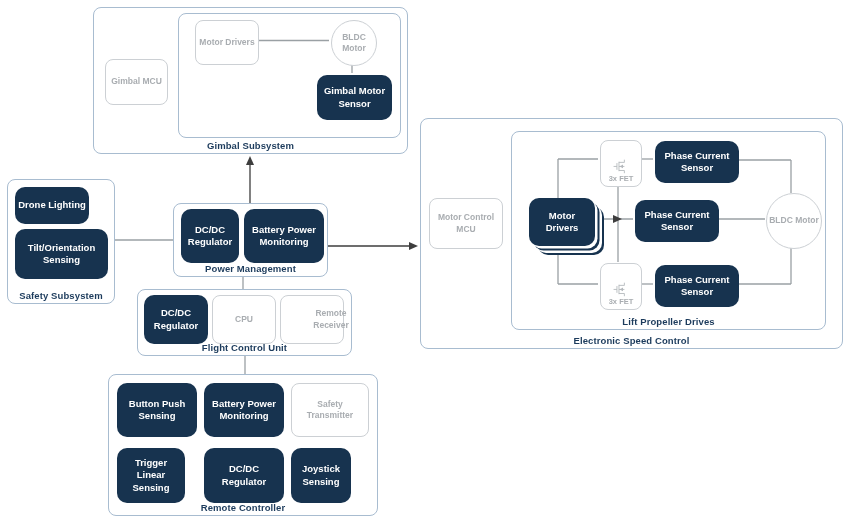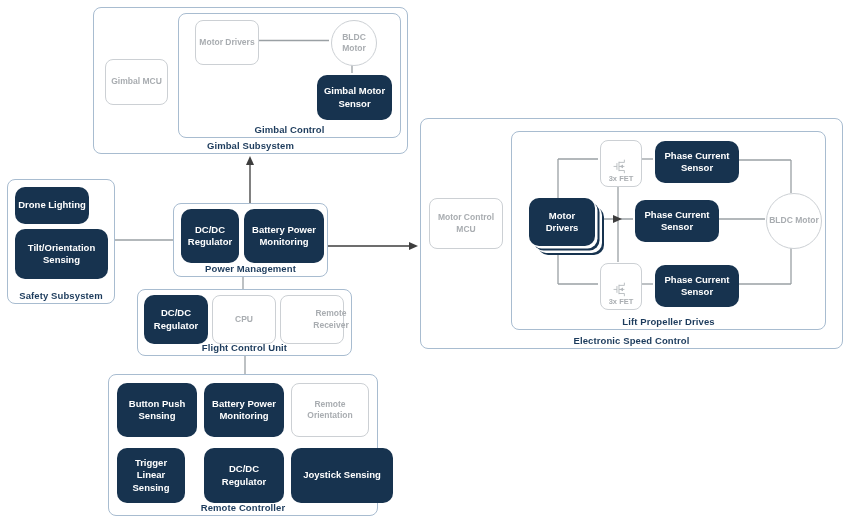--- a/index.html
+++ b/index.html
@@ -81,21 +81,20 @@
     <line class="arrow-line" x1="328" y1="246" x2="410" y2="246"></line>
     <polygon points="418,246 409,242 409,250"></polygon>
   </svg>
 
   <section class="group" style="left:93px;top:7px;width:315px;height:147px;">
     <div class="group-label">Gimbal Subsystem</div>
     <div class="light" style="left:11px;top:51px;width:63px;height:46px;">
       <span>Gimbal MCU</span>
     </div>
     <section class="group" style="left:84px;top:5px;width:223px;height:125px;">
-      <div class="group-label">Gimbal Control</div>
       <div class="light" style="left:16px;top:6px;width:64px;height:45px;">
         <span>Motor Drivers</span>
       </div>
       <div class="light circle" style="left:152px;top:6px;width:46px;height:46px;">
         <span>BLDC Motor</span>
       </div>
       <div class="dark" style="left:138px;top:61px;width:75px;height:45px;">
         <span>Gimbal Motor Sensor</span>
       </div>
     </section>
@@ -136,29 +135,29 @@
 
   <section class="group" style="left:108px;top:374px;width:270px;height:142px;">
     <div class="group-label">Remote Controller</div>
     <div class="dark" style="left:8px;top:8px;width:80px;height:54px;justify-content:flex-end;">
       <span>Button Push Sensing</span>
     </div>
     <div class="dark" style="left:95px;top:8px;width:80px;height:54px;">
       <span>Battery Power Monitoring</span>
     </div>
     <div class="light" style="left:182px;top:8px;width:78px;height:54px;">
-      <span>Remote Orientation</span>
+      <span>Safety Transmitter</span>
     </div>
     <div class="dark" style="left:8px;top:73px;width:68px;height:55px;">
       <span>Trigger Linear Sensing</span>
     </div>
     <div class="dark" style="left:95px;top:73px;width:80px;height:55px;">
       <span>DC/DC Regulator</span>
     </div>
-    <div class="dark" style="left:182px;top:73px;width:102px;height:55px;">
+    <div class="dark" style="left:182px;top:73px;width:60px;height:55px;">
       <span>Joystick Sensing</span>
     </div>
   </section>
 
   <section class="group" style="left:420px;top:118px;width:423px;height:231px;">
     <div class="group-label">Electronic Speed Control</div>
     <div class="light" style="left:8px;top:79px;width:74px;height:51px;">
       <span>Motor Control MCU</span>
     </div>
 

